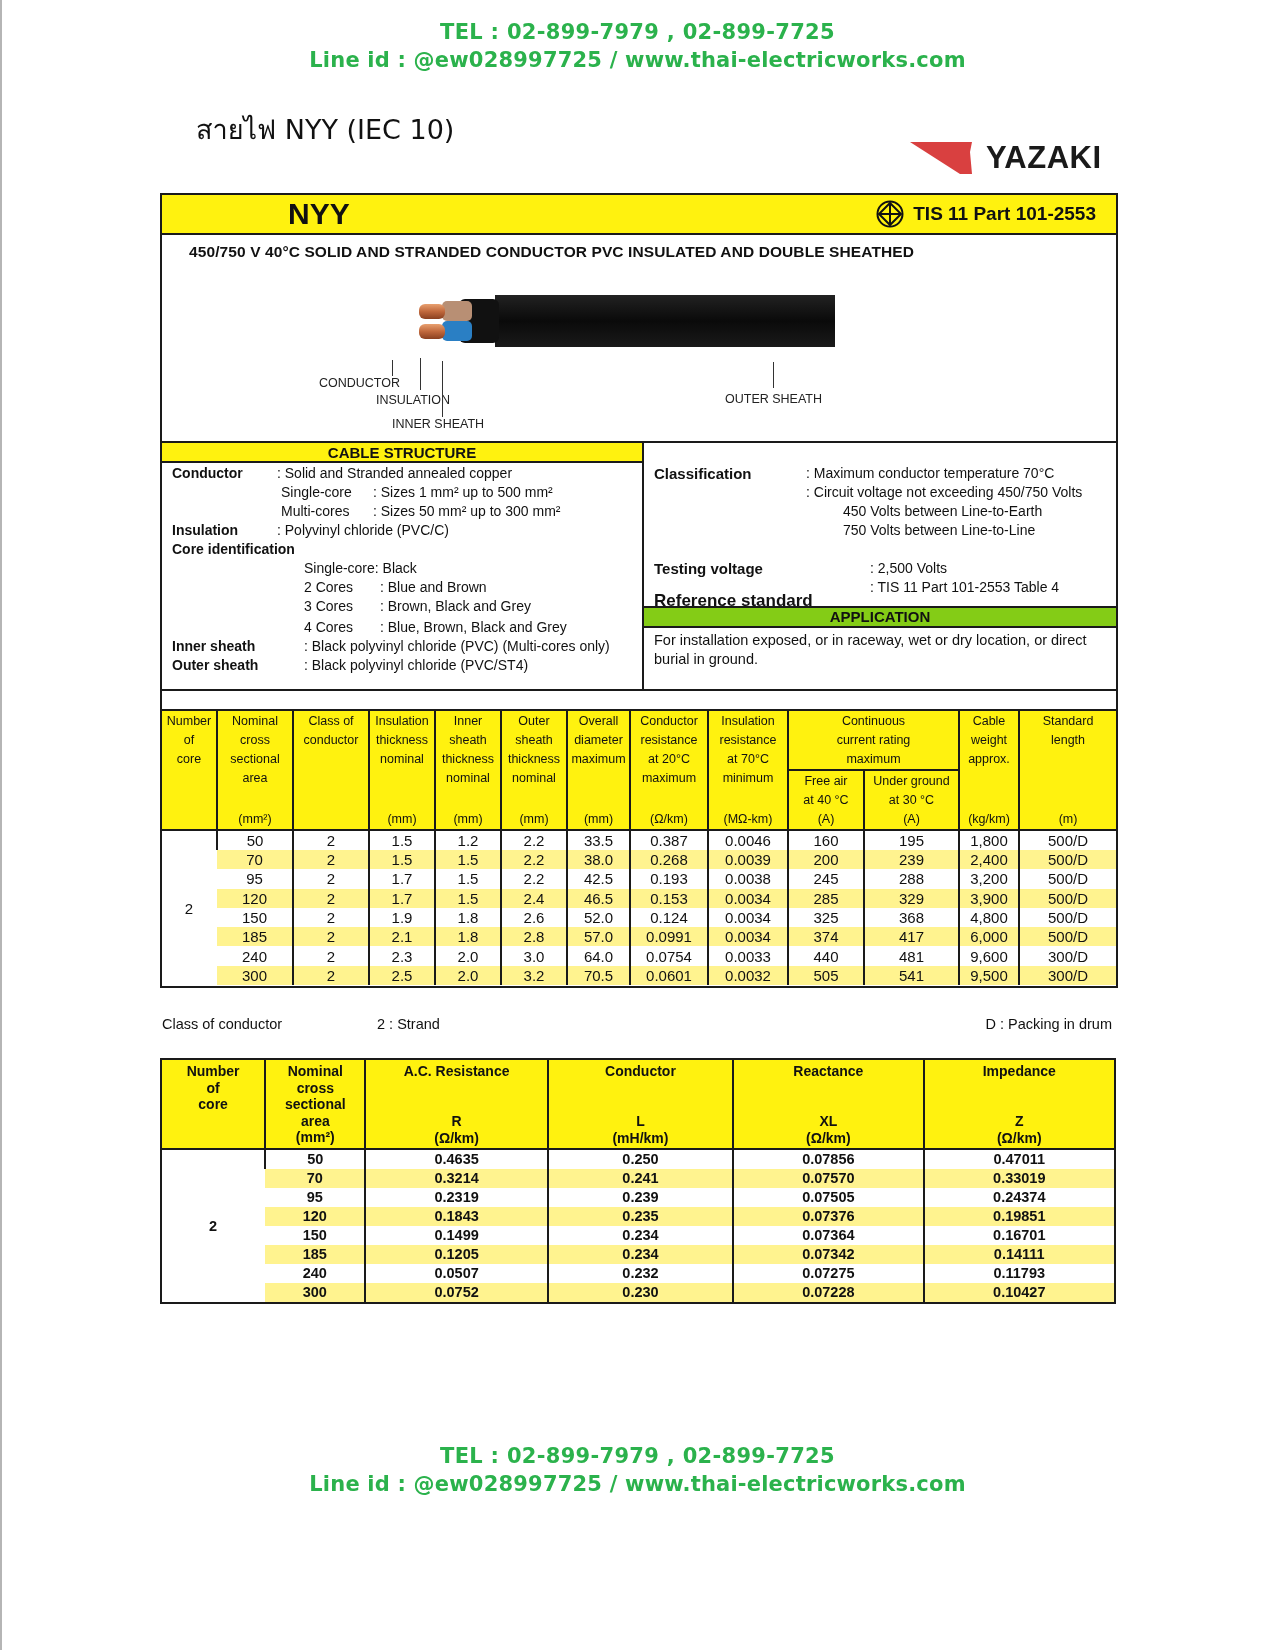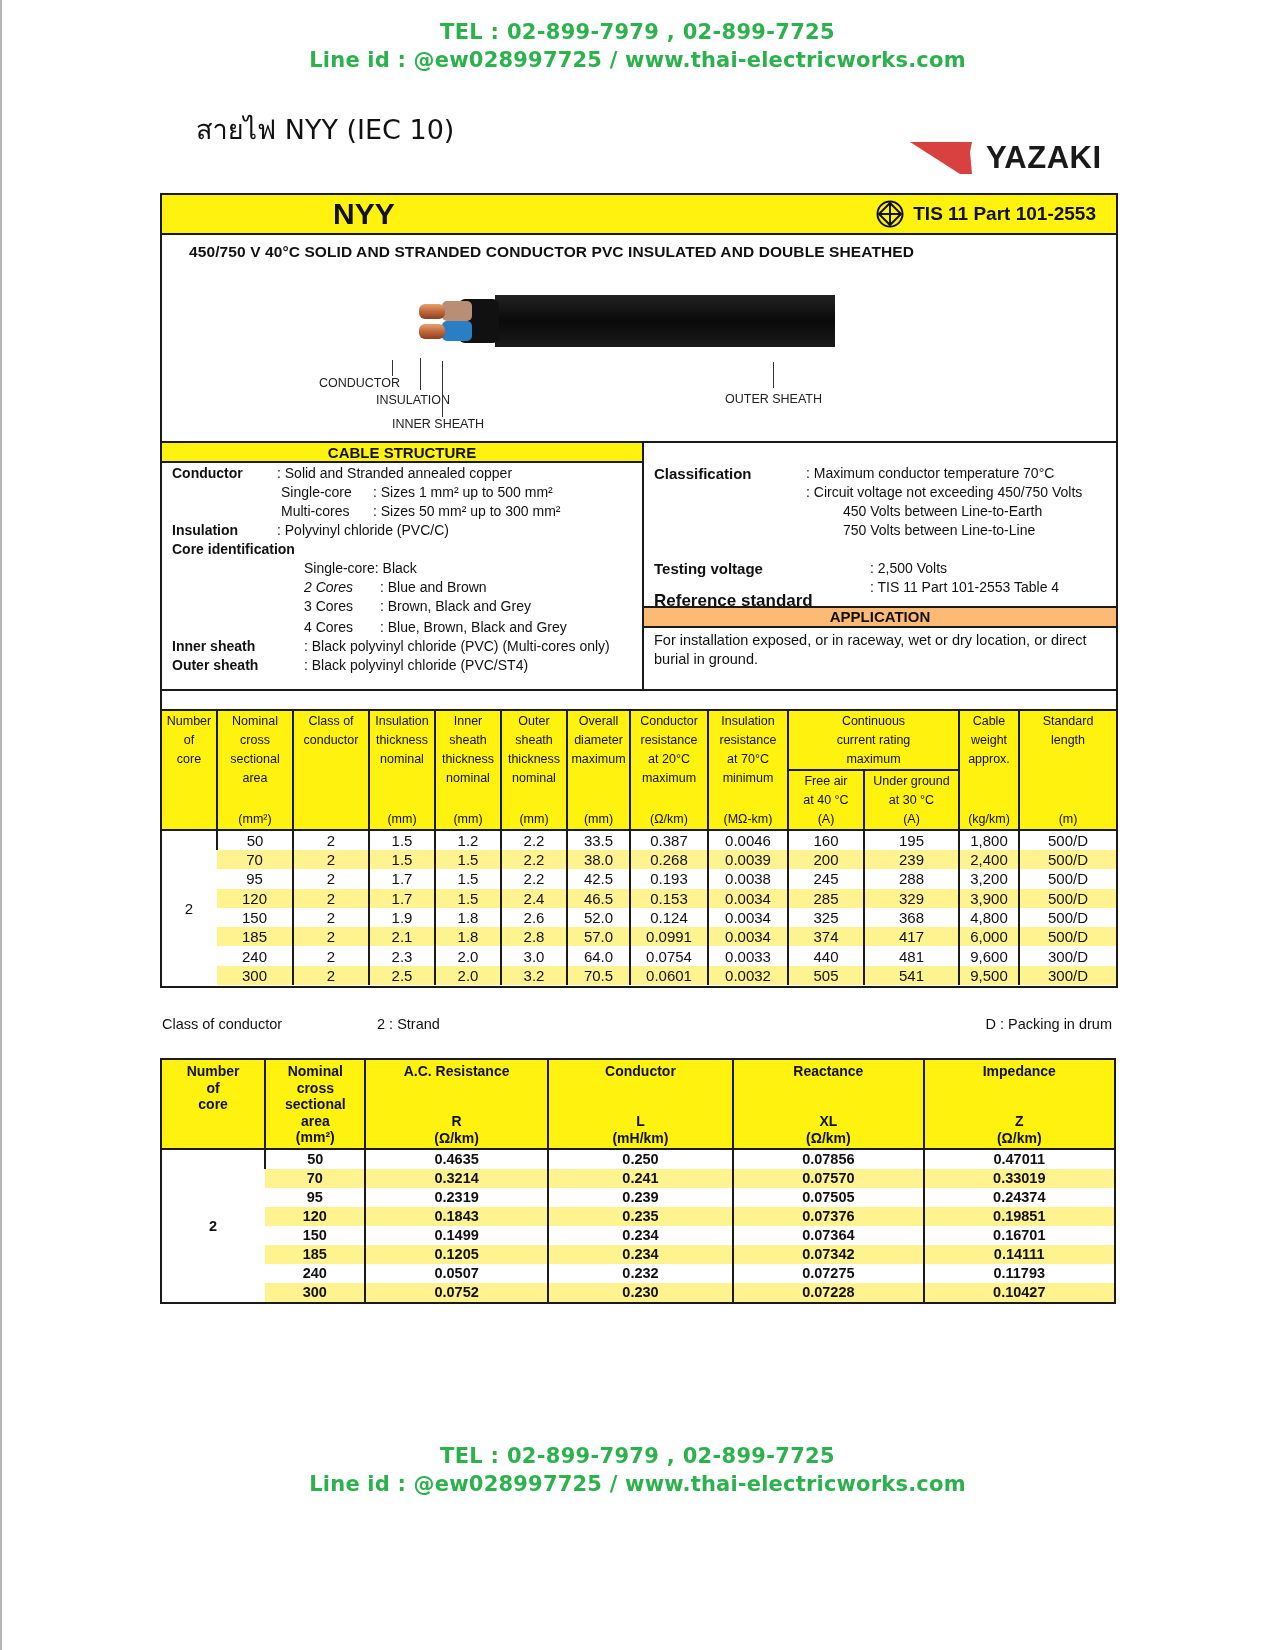--- a/index.html
+++ b/index.html
@@ -13,42 +13,42 @@
 
   .thai-title { position: absolute; left: 196px; top: 108px; font-size: 27px; font-family: "DejaVu Sans", sans-serif; color: #111; }
 
   .logo { position: absolute; left: 910px; top: 138px; height: 40px; display: flex; align-items: center; }
   .logo-mark { width: 72px; height: 36px; }
   .logo-text { font-size: 31px; font-weight: bold; letter-spacing: 0.5px; color: #1a1a1a; margin-left: 4px; }
 
   
   .spec { position: absolute; left: 160px; top: 193px; width: 958px; height: 795px; border: 2px solid #1a1a1a; }
   .title-band { position: absolute; left: 0; top: 0; width: 954px; height: 40px; background: #fff20f; border-bottom: 2px solid #1a1a1a; }
-  .product-code { position: absolute; left: 126px; top: 2px; font-size: 30px; font-weight: bold; margin-left: 45px; }
+  .product-code { position: absolute; left: 126px; top: 2px; font-size: 30px; font-weight: bold; }
   .std-wrap { position: absolute; right: 20px; top: 5px; display: flex; align-items: center; }
   .tis-mark { width: 28px; height: 28px; margin-right: 9px; }
   .std-text { font-size: 19px; font-weight: bold; }
   .subtitle { position: absolute; left: 27px; top: 48px; font-size: 15.5px; font-weight: bold; letter-spacing: 0.1px; }
 
   .cable-img { position: absolute; left: 225px; top: 100px; width: 450px; height: 60px; }
   .callout-line { position: absolute; width: 1px; background: #333; }
   .callout { position: absolute; font-size: 12.5px; color: #222; }
 
   .section-head-row { position: absolute; left: 0; top: 246px; width: 954px; height: 38px; border-top: 2px solid #1a1a1a; }
   .sec-head { position: absolute; top: 0; height: 20px; background: #fff20f; text-align: center; font-weight: bold; font-size: 15px; line-height: 20px; border-bottom: 2px solid #1a1a1a; }
   .vdiv { position: absolute; left: 480px; top: 246px; width: 2px; height: 250px; background: #1a1a1a; }
 
   .struct { position: absolute; left: 10px; top: 270px; width: 465px; font-size: 14px; }
   .srow { position: absolute; left: 0; white-space: nowrap; }
   .lbl { font-weight: bold; }
 
   .tech { position: absolute; left: 492px; top: 270px; width: 460px; font-size: 14px; }
   .trow { position: absolute; white-space: nowrap; }
 
-  .app-head { position: absolute; left: 482px; top: 411px; width: 472px; height: 22px; background: #fdba74; border-top: 2px solid #1a1a1a; border-bottom: 2px solid #1a1a1a; text-align: center; font-weight: bold; font-size: 15px; line-height: 18px; }
+  .app-head { position: absolute; left: 482px; top: 411px; width: 472px; height: 22px; background: #84cc16; border-top: 2px solid #1a1a1a; border-bottom: 2px solid #1a1a1a; text-align: center; font-weight: bold; font-size: 15px; line-height: 18px; }
   .app-text { position: absolute; left: 492px; top: 436px; width: 450px; font-size: 14.5px; line-height: 19px; }
 
   .gap-row { position: absolute; left: 0; top: 494px; width: 954px; height: 22px; border-top: 2px solid #1a1a1a; border-bottom: 2px solid #1a1a1a; }
 
   
   table { border-collapse: collapse; }
   .t1 { position: absolute; left: 0; top: 516px; width: 954px; table-layout: fixed; }
   .t1 th { background: #fff20f; font-weight: normal; font-size: 12.5px; line-height: 19px; vertical-align: top; text-align: center; border-left: 2px solid #1a1a1a; padding-top: 1px; }
   .t1 th:first-child { border-left: none; }
   .t1 thead tr.h1 th { height: 115px; position: relative; }
@@ -148,21 +148,21 @@
     <div class="srow" style="top:0;"><span class="lbl">Conductor</span></div>
     <div class="srow" style="top:0; left:105px;">: Solid and Stranded annealed copper</div>
     <div class="srow" style="top:19px; left:109px;">Single-core</div>
     <div class="srow" style="top:19px; left:201px;">: Sizes 1 mm² up to 500 mm²</div>
     <div class="srow" style="top:38px; left:109px;">Multi-cores</div>
     <div class="srow" style="top:38px; left:201px;">: Sizes 50 mm² up to 300 mm²</div>
     <div class="srow lbl" style="top:57px;">Insulation</div>
     <div class="srow" style="top:57px; left:105px;">: Polyvinyl chloride (PVC/C)</div>
     <div class="srow lbl" style="top:76px;">Core identification</div>
     <div class="srow" style="top:95px; left:132px;">Single-core: Black</div>
-    <div class="srow" style="top:114px; left:132px;font-style:italic;">2 Cores</div>
+    <div class="srow" style="top:114px; left:132px;">2 Cores</div>
     <div class="srow" style="top:114px; left:208px;">: Blue and Brown</div>
     <div class="srow" style="top:133px; left:132px;">3 Cores</div>
     <div class="srow" style="top:133px; left:208px;">: Brown, Black and Grey</div>
     <div class="srow" style="top:154px; left:132px;">4 Cores</div>
     <div class="srow" style="top:154px; left:208px;">: Blue, Brown, Black and Grey</div>
     <div class="srow lbl" style="top:173px;">Inner sheath</div>
     <div class="srow" style="top:173px; left:132px;">: Black polyvinyl chloride (PVC) (Multi-cores only)</div>
     <div class="srow lbl" style="top:192px;">Outer sheath</div>
     <div class="srow" style="top:192px; left:132px;">: Black polyvinyl chloride (PVC/ST4)</div>
   </div>

